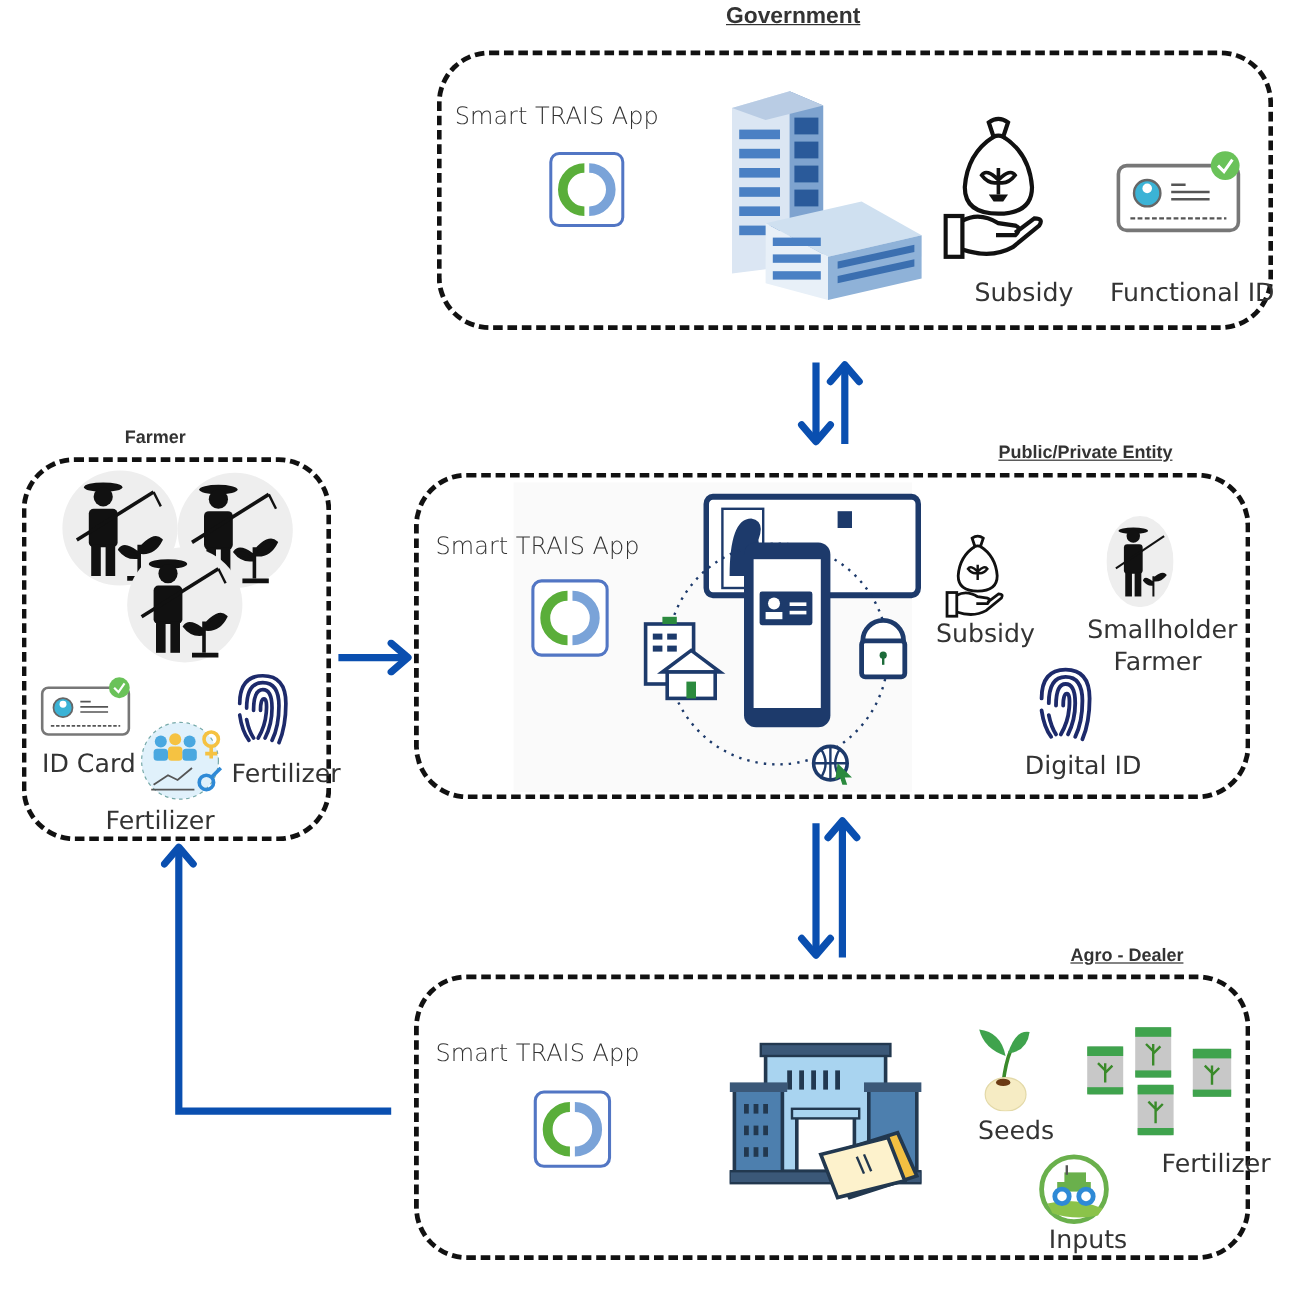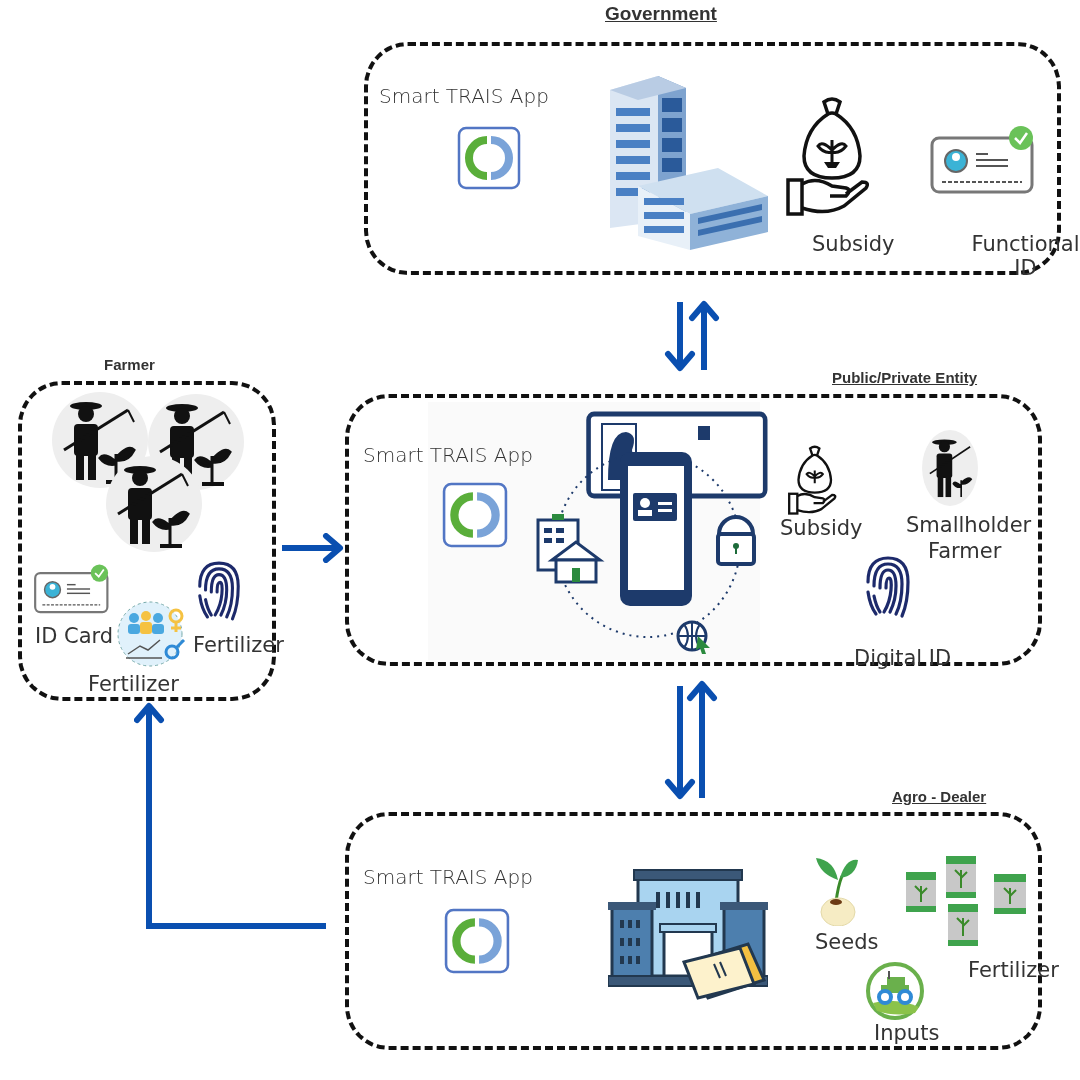--- a/index.html
+++ b/index.html
@@ -80,21 +80,21 @@
     <g stroke="#555" stroke-width="2">
         <line x1="48" y1="30" x2="60" y2="30"></line>
         <line x1="48" y1="36" x2="80" y2="36"></line>
         <line x1="48" y1="42" x2="80" y2="42"></line>
         <line x1="14" y1="58" x2="94" y2="58" stroke-dasharray="4 2"></line>
       </g>
     <circle cx="93" cy="14" r="12" fill="#6ac259"></circle>
     <path d="M87 14 L92 19 L99 9" fill="none" stroke="#fff" stroke-width="2.5"></path>
   </svg>
 </div>
-<div class="lbl" style="left:925px; top:232px;margin-left:46px;">Functional ID</div>
+<div class="lbl" style="left:925px; top:232px;">Functional ID</div>
 
 <div class="arrow" style="left:664px; top:298px;">
   <svg width="56" height="76" viewBox="0 0 56 76">
     <line x1="16" y1="4" x2="16" y2="70" stroke="#0a4fb0" stroke-width="6"></line>
     <polyline points="4,56 16,70 28,56" fill="none" stroke="#0a4fb0" stroke-width="6" stroke-linecap="round" stroke-linejoin="round"></polyline>
     <line x1="40" y1="6" x2="40" y2="72" stroke="#0a4fb0" stroke-width="6"></line>
     <polyline points="28,20 40,6 52,20" fill="none" stroke="#0a4fb0" stroke-width="6" stroke-linecap="round" stroke-linejoin="round"></polyline>
   </svg>
 </div>
 
@@ -177,21 +177,21 @@
     <g fill="none" stroke="#1d2a6b" stroke-width="3.2" stroke-linecap="round">
       <path d="M6 30 Q6 6 26 6 Q46 6 46 30 Q46 50 40 64"></path>
       <path d="M12 34 Q12 12 26 12 Q40 12 40 32 Q40 50 34 62"></path>
       <path d="M18 36 Q18 18 26 18 Q34 18 34 34 Q34 48 28 60"></path>
       <path d="M24 36 Q24 26 27 26 Q30 26 29 38 Q28 50 22 60"></path>
       <path d="M6 40 Q8 54 14 62"></path>
       <path d="M12 44 Q14 54 18 60"></path>
     </g>
   </svg>
 </div>
-<div class="lbl" style="left:854px; top:626px;margin-top:20px;">Digital ID</div>
+<div class="lbl" style="left:854px; top:626px;">Digital ID</div>
 
 <div class="arrow" style="left:664px; top:680px;">
   <svg width="56" height="122" viewBox="0 0 56 122">
     <line x1="16" y1="6" x2="16" y2="116" stroke="#0a4fb0" stroke-width="6"></line>
     <polyline points="4,102 16,116 28,102" fill="none" stroke="#0a4fb0" stroke-width="6" stroke-linecap="round" stroke-linejoin="round"></polyline>
     <line x1="38" y1="4" x2="38" y2="118" stroke="#0a4fb0" stroke-width="6"></line>
     <polyline points="26,18 38,4 50,18" fill="none" stroke="#0a4fb0" stroke-width="6" stroke-linecap="round" stroke-linejoin="round"></polyline>
   </svg>
 </div>
 

